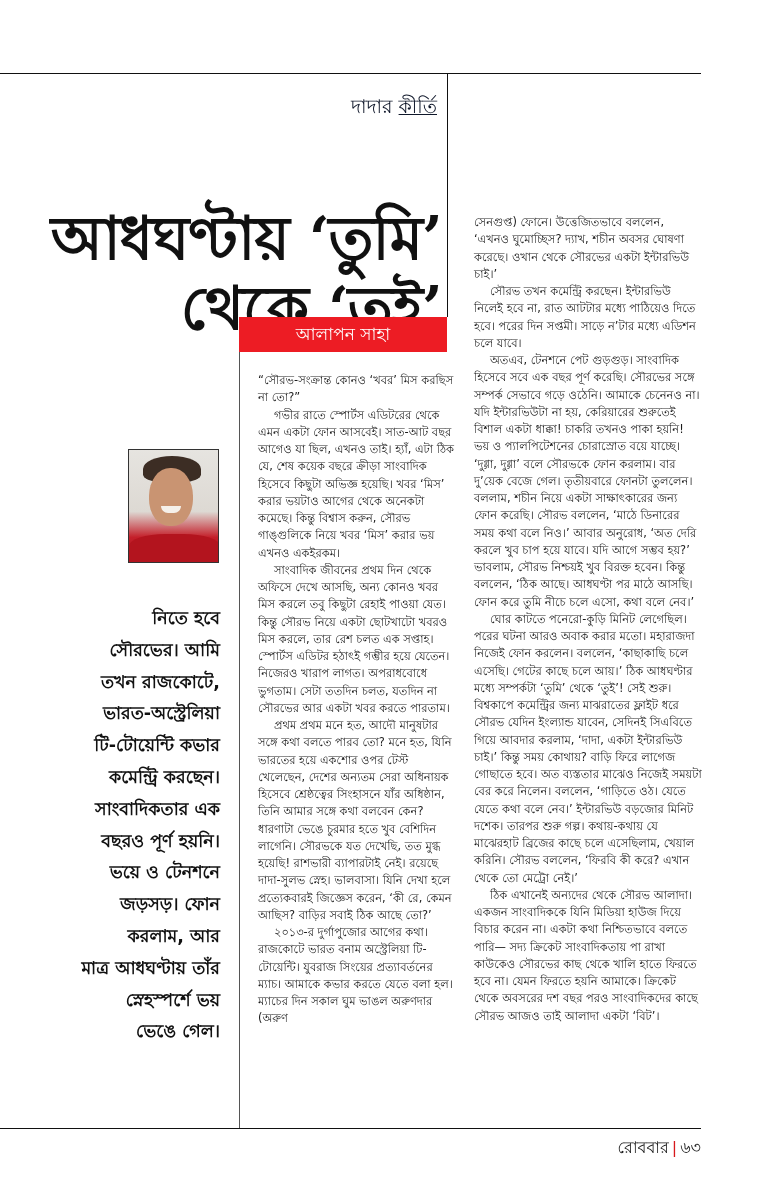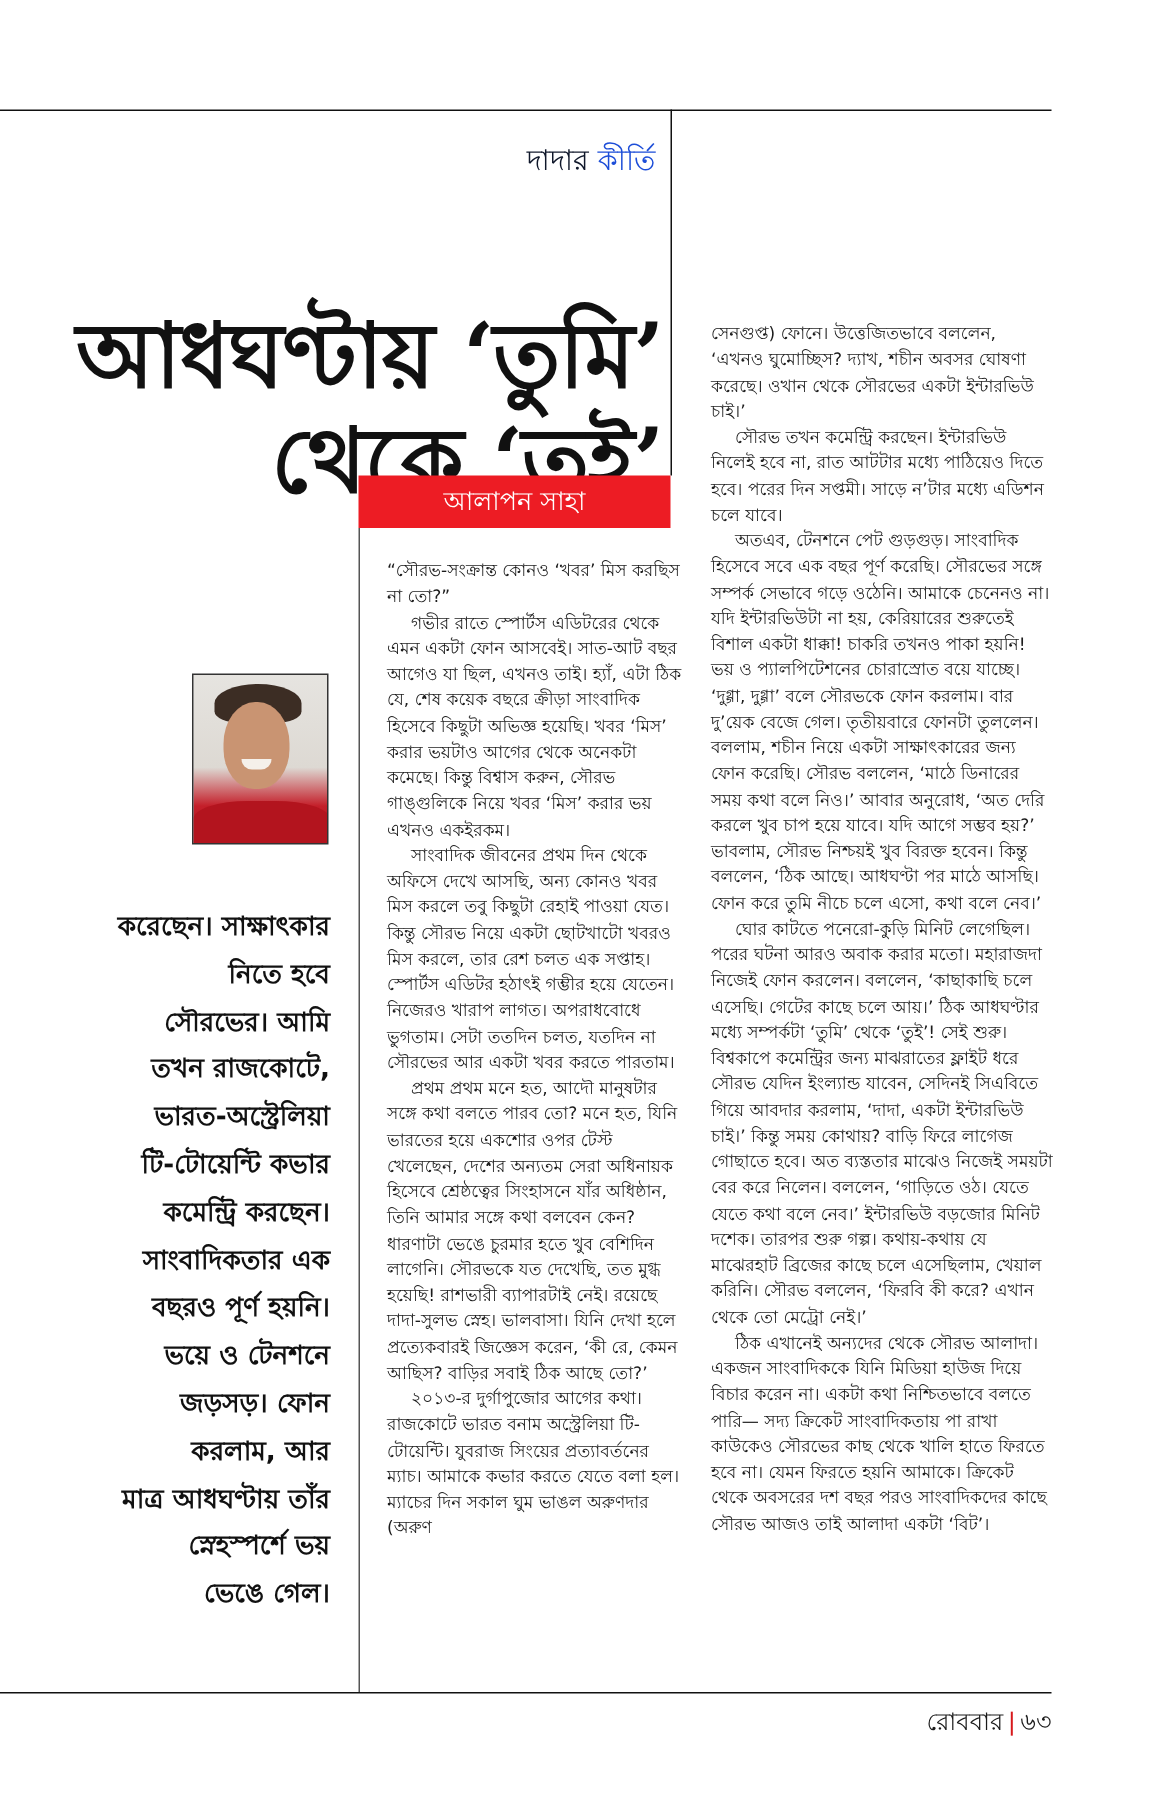--- a/index.html
+++ b/index.html
@@ -6,21 +6,21 @@
     html, body { width: 770px; height: 1197px; background: #ffffff; overflow: hidden; }
     body { position: relative; font-family: "DejaVu Sans", sans-serif; color: #1a1a1a; }
 
     .rule-top { position: absolute; left: 0; top: 73px; width: 701px; height: 1px; background: #111; }
     .rule-bottom { position: absolute; left: 0; top: 1128px; width: 701px; height: 1px; background: #111; }
     .vdiv-top { position: absolute; left: 447px; top: 73px; width: 1px; height: 244px; background: #111; }
     .vdiv-mid { position: absolute; left: 239px; top: 352px; width: 1px; height: 776px; background: #555; }
 
     .kicker { position: absolute; right: calc(770px - 437px); top: 92px; font-size: 19px; white-space: nowrap; }
     .kicker .k1 { color: #0f172a; }
-    .kicker .k2 { color: #1d4ed8; }
+    .kicker .k2 { color: #0f172a; text-decoration: underline; }
 
     .headline { position: absolute; right: calc(770px - 442px); top: 168px; text-align: right;
       font-family: "DejaVu Serif", serif; font-weight: bold; color: #111; font-size: 60px; line-height: 70px; letter-spacing: -1px; margin-top: 35px; }
     .headline div { white-space: nowrap; }
 
     .byline { position: absolute; left: 239px; top: 317px; width: 208px; height: 35px; background: #ed1c24;
       color: #fff; font-size: 17px; display: flex; align-items: center; justify-content: center; }
 
     .photo { position: absolute; left: 128px; top: 449px; width: 91px; height: 114px; border: 1px solid #333;
       background: linear-gradient(180deg, #e6e4e0 0%, #ddd9d3 55%, #c41f2a 78%, #a8141f 100%); overflow: hidden; }
@@ -63,21 +63,20 @@
 <div class="vdiv-mid"></div>
 
 <div class="photo">
   <div class="hair"></div>
   <div class="face"></div>
   <div class="smile"></div>
   <div class="shirt"></div>
 </div>
 
 <div class="pullquote" id="pullquote">
-    <div>করেছেন। সাক্ষাৎকার</div>
     <div>নিতে হবে</div>
     <div>সৌরভের। আমি</div>
     <div>তখন রাজকোটে,</div>
     <div>ভারত-অস্ট্রেলিয়া</div>
     <div>টি-টোয়েন্টি কভার</div>
     <div>কমেন্ট্রি করছেন।</div>
     <div>সাংবাদিকতার এক</div>
     <div>বছরও পূর্ণ হয়নি।</div>
     <div>ভয়ে ও টেনশনে</div>
     <div>জড়সড়। ফোন</div>

